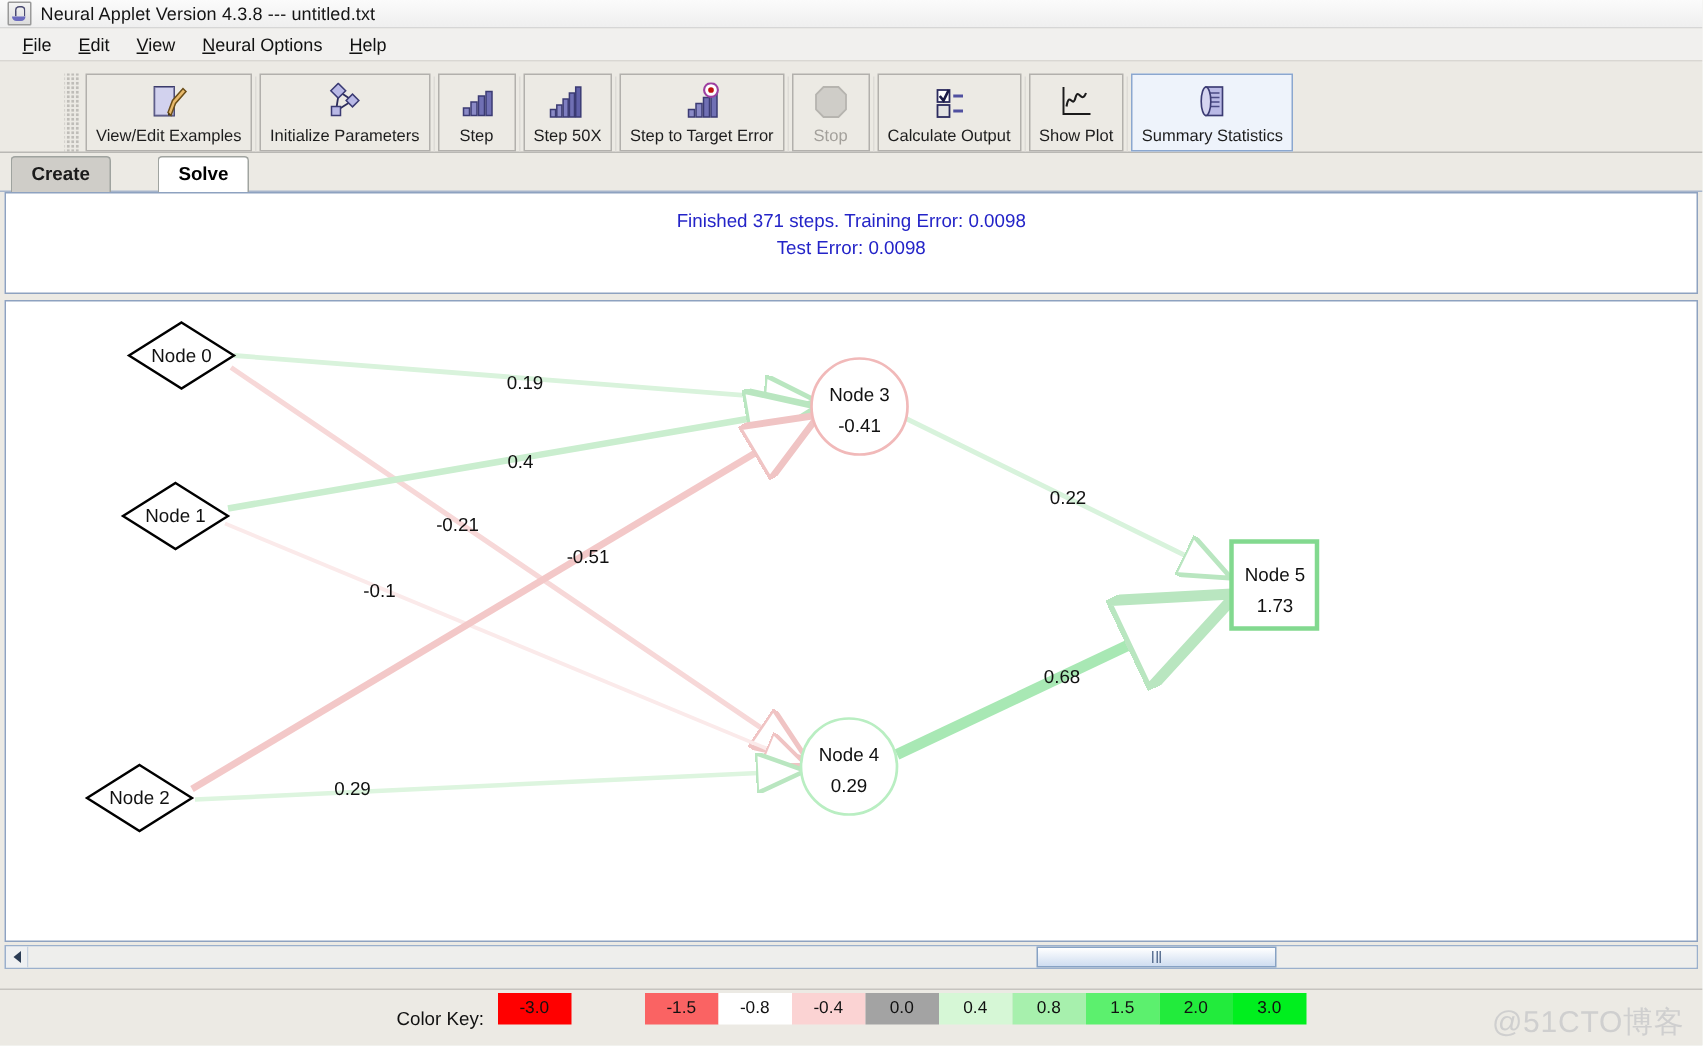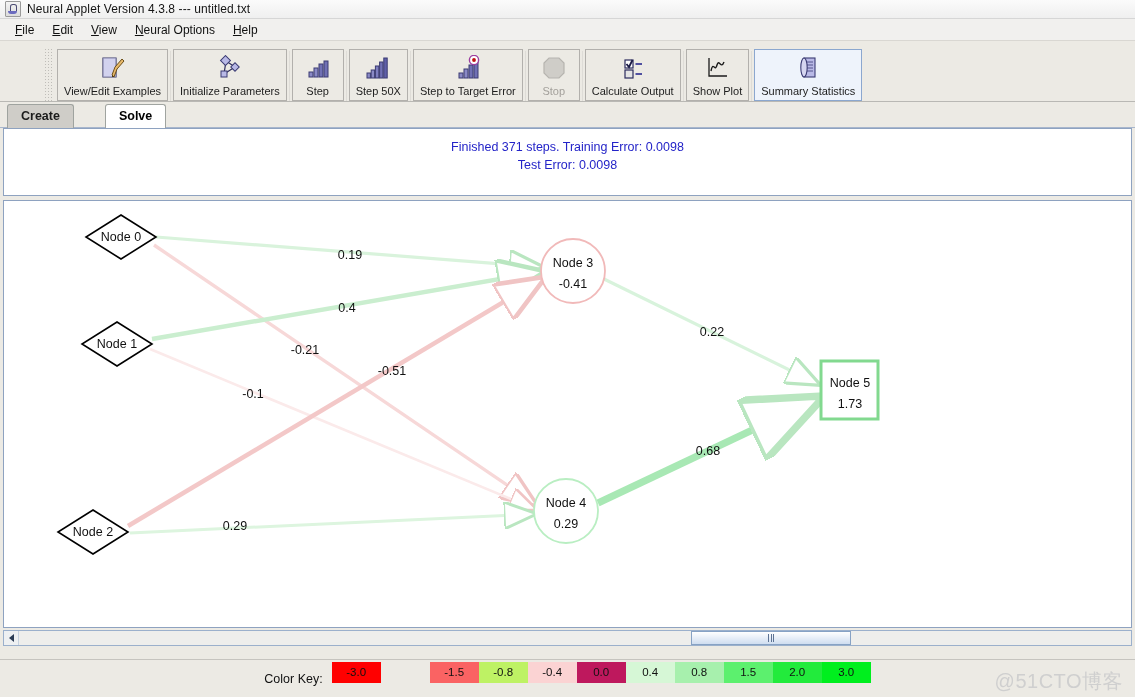--- a/index.html
+++ b/index.html
@@ -382,23 +382,23 @@
     </div>
   </div>
 
   <div class="keybar">
     <div class="keywrap">
       <div class="keylabel">Color Key:</div>
       <div class="swatches">
           <div class="sw" style="background: rgb(255, 0, 0);">-3.0</div>
           <div class="sw" style="background: #a16207; margin-top: 44px;">-2.0</div>
           <div class="sw" style="background: rgb(250, 99, 99);">-1.5</div>
-          <div class="sw" style="background: #bef264;">-0.8</div>
+          <div class="sw" style="background: #ffffff;">-0.8</div>
           <div class="sw" style="background: rgb(251, 211, 211);">-0.4</div>
-          <div class="sw" style="background: #be185d;">0.0</div>
+          <div class="sw" style="background: #a3a3a3;">0.0</div>
           <div class="sw" style="background: rgb(214, 247, 214);">0.4</div>
           <div class="sw" style="background: rgb(167, 240, 173);">0.8</div>
           <div class="sw" style="background: rgb(92, 240, 110);">1.5</div>
           <div class="sw" style="background: rgb(34, 235, 60);">2.0</div>
           <div class="sw" style="background: rgb(0, 239, 30);">3.0</div>
         </div>
     </div>
   </div>
 
   <div class="watermark">@51CTO博客</div>

